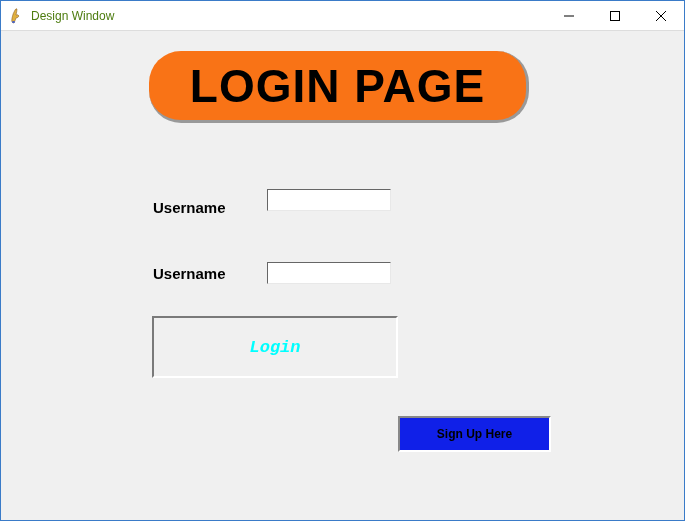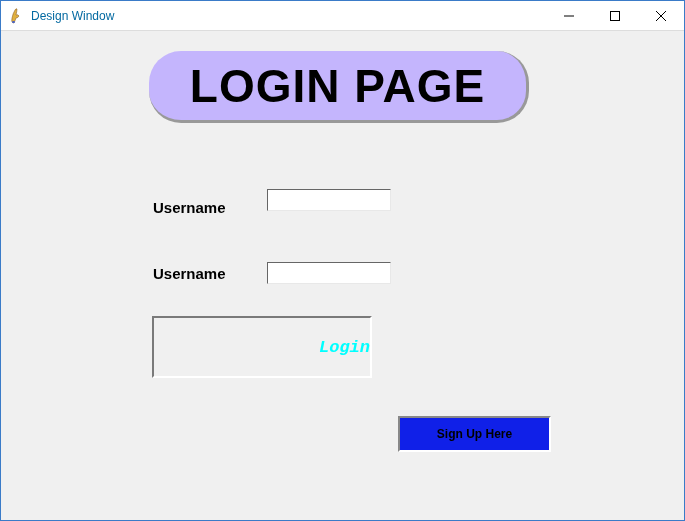--- a/index.html
+++ b/index.html
@@ -22,21 +22,21 @@
     .titlebar-icon {
       width: 16px;
       height: 16px;
       margin: 0 4px 0 8px;
       display: flex;
       align-items: center;
       justify-content: center;
     }
     .titlebar-title {
       font-size: 12px;
-      color: #0369a1;
+      color: #4d7c0f;
       flex: 1;
       padding-left: 2px;
     }
     .titlebar-controls {
       display: flex;
       height: 100%;
     }
     .titlebar-btn {
       width: 46px;
       height: 29px;
@@ -50,21 +50,21 @@
       background: #f0f0f0;
       height: 490px;
       position: relative;
     }
     .login-title {
       position: absolute;
       left: 148px;
       top: 20px;
       width: 380px;
       height: 72px;
-      background: #c4b5fd;
+      background: #f97316;
       border-right: 3px solid #999;
       border-bottom: 3px solid #999;
       font-family: Arial, sans-serif;
       font-size: 46px;
       font-weight: 900;
       letter-spacing: 1px;
       color: #000;
       text-align: center;
       line-height: 70px;
       border-radius: 32px;
@@ -91,34 +91,33 @@
       font-size: 12px;
       padding: 0 3px;
       outline: none;
     }
     .input-username { left: 266px; top: 158px; }
     .input-password { left: 266px; top: 231px; }
     .login-button {
       position: absolute;
       left: 151px;
       top: 285px;
-      width: 220px;
+      width: 246px;
       height: 62px;
       background: #f0f0f0;
       border-top: 2px solid #7a7a7a;
       border-left: 2px solid #7a7a7a;
       border-right: 2px solid #fff;
       border-bottom: 2px solid #fff;
       font-family: 'Courier New', monospace;
       font-style: italic;
       font-weight: bold;
       font-size: 17px;
       color: #00ffff;
       cursor: pointer;
-      text-align: right;
     }
     .signup-button {
       position: absolute;
       left: 397px;
       top: 385px;
       width: 153px;
       height: 36px;
       background: #1020e8;
       border-top: 2px solid #888;
       border-left: 2px solid #888;

